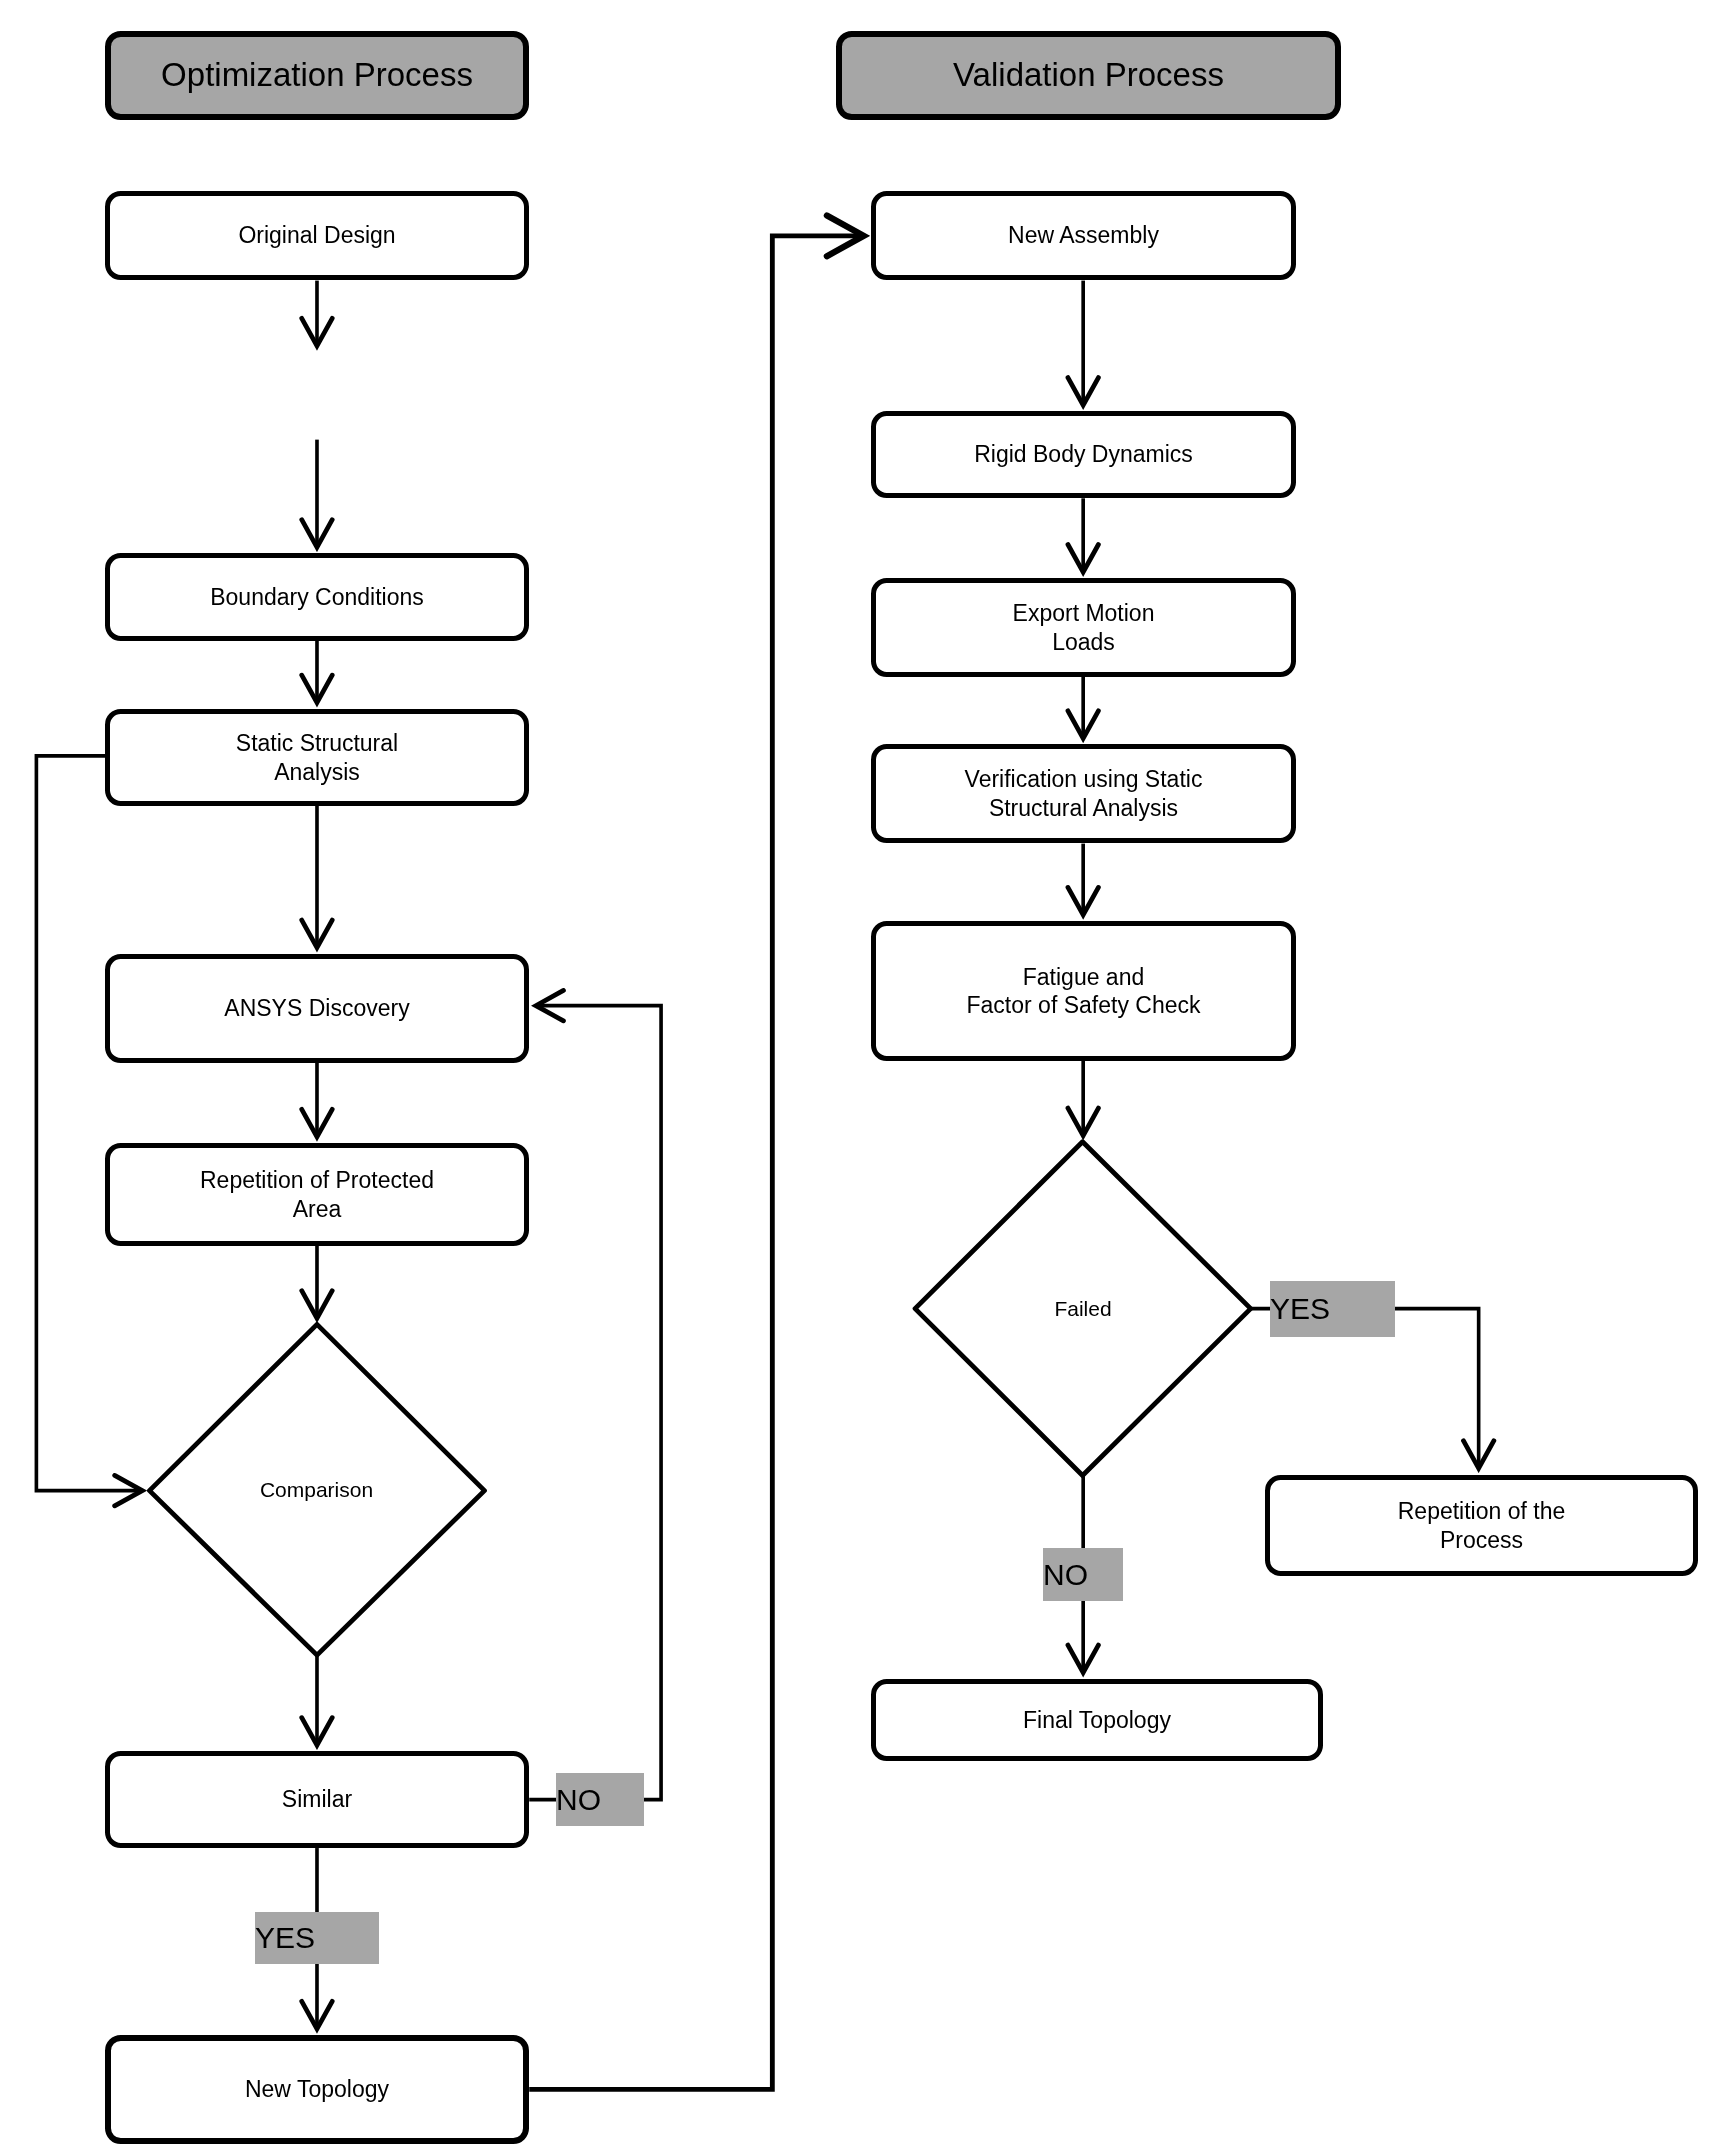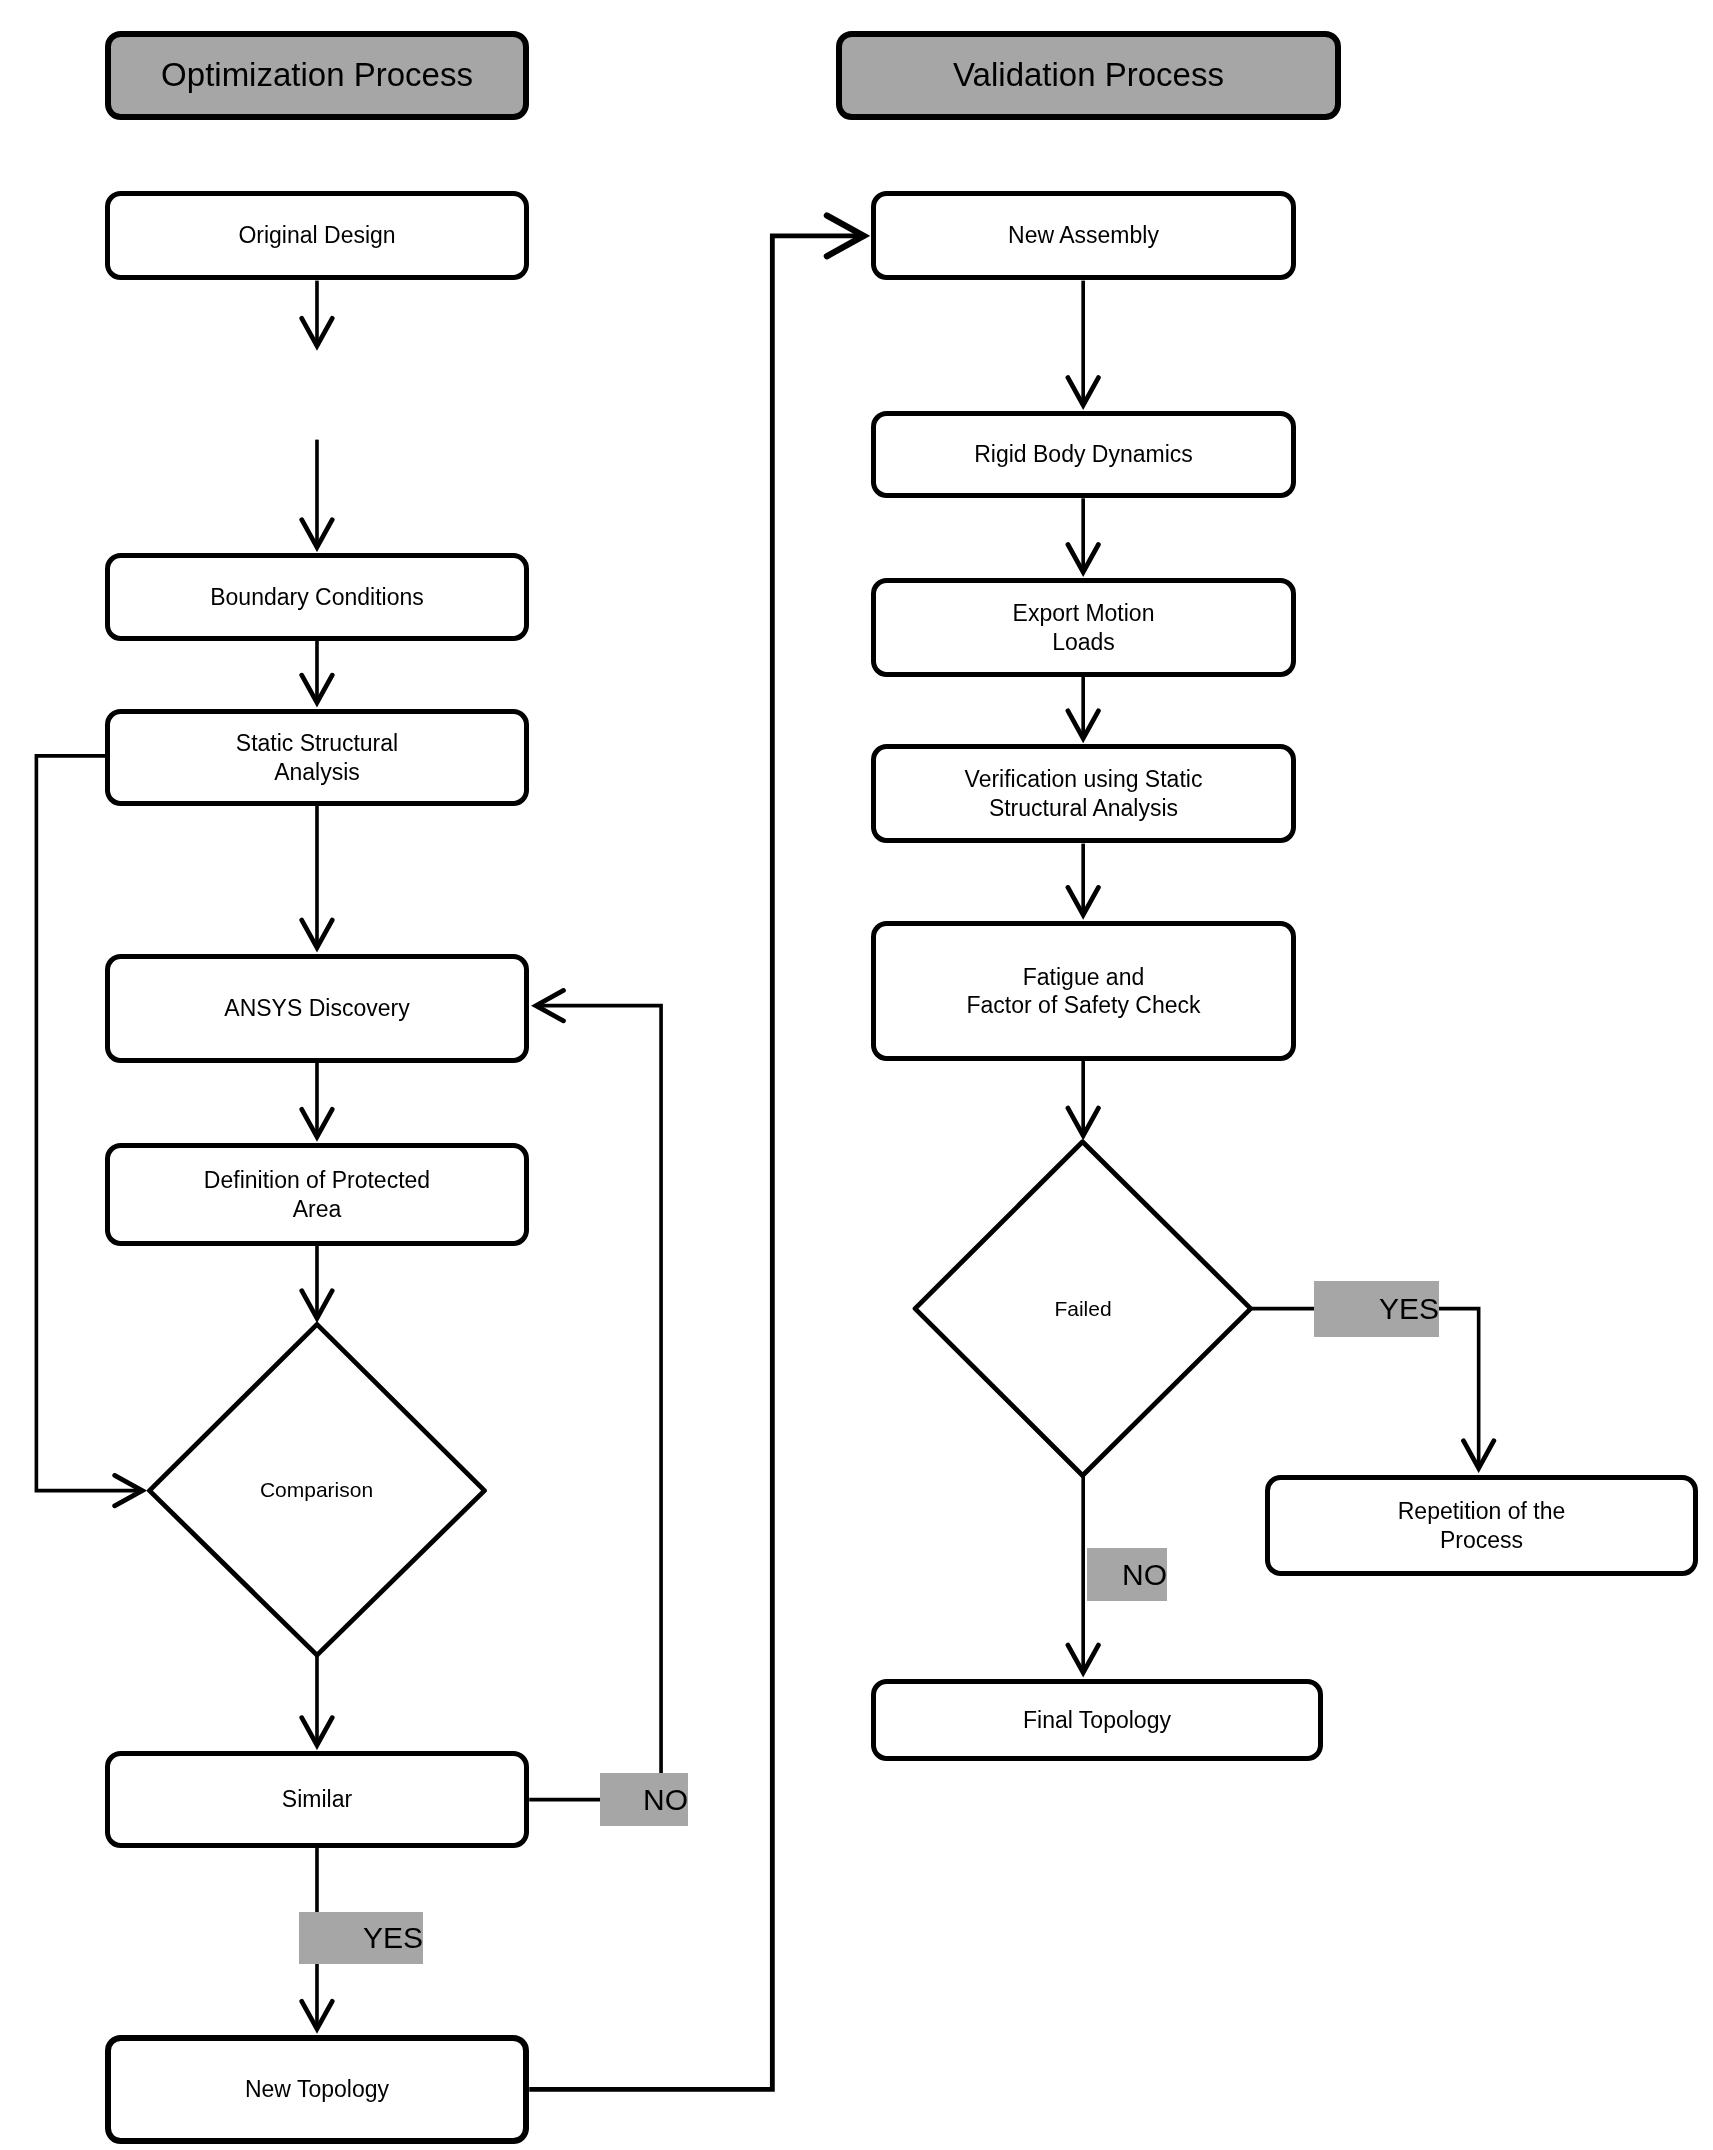--- a/index.html
+++ b/index.html
@@ -43,23 +43,22 @@
   .dlabel{
     position:absolute;
     display:flex;align-items:center;justify-content:center;
     text-align:center;
     font-size:21px;line-height:1.22;
     white-space:pre-line;
   }
   .glabel{
     position:absolute;
     background:var(--label-fill);
-    display:flex;align-items:center;justify-content:flex-end;
+    display:flex;align-items:center;justify-content:flex-start;
     font-size:30px;
-    margin-left:44px;
   }
 </style>
 </head>
 <body>
 
 <div class="canvas">
 
   <svg class="wires" viewBox="0 0 2834 3557">
     <defs>
       <marker id="arw" viewBox="0 0 10 10" refX="8.6" refY="5" markerWidth="10" markerHeight="10" orient="auto">
@@ -102,21 +101,21 @@
     <span>Boundary Conditions</span>
   </div>
   <div class="node" style="left:105px;top:709px;width:424px;height:97px">
     <span>Static Structural
 Analysis</span>
   </div>
   <div class="node" style="left:105px;top:954px;width:424px;height:109px">
     <span>ANSYS Discovery</span>
   </div>
   <div class="node" style="left:105px;top:1143px;width:424px;height:103px">
-    <span>Definition of Protected
+    <span>Repetition of Protected
 Area</span>
   </div>
   <div class="dlabel" style="left:149px;top:1324px;width:335px;height:331px">
     <span>Comparison</span>
   </div>
   <div class="node" style="left:105px;top:1751px;width:424px;height:97px">
     <span>Similar</span>
   </div>
   <div class="node start-end" style="left:105px;top:2035px;width:424px;height:109px">
     <span>New Topology</span>

